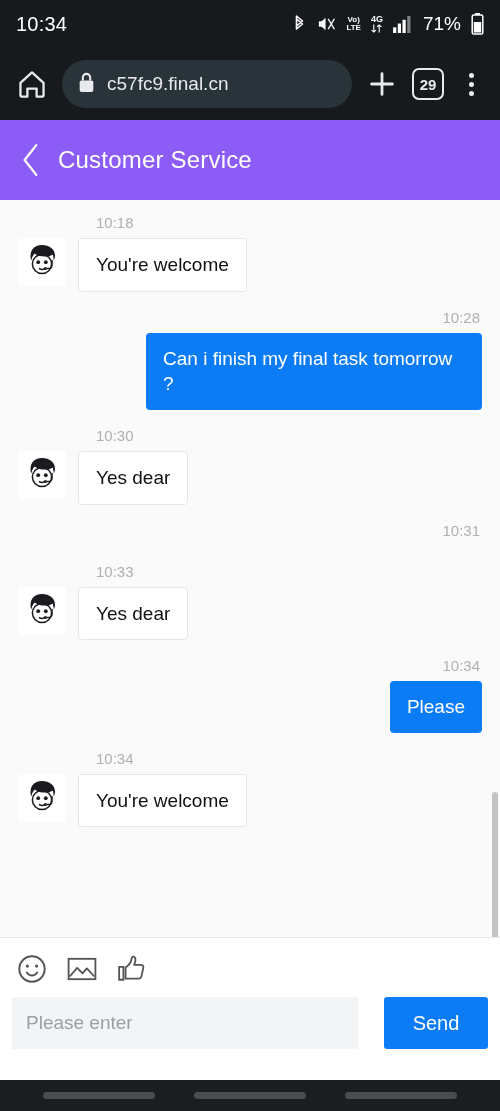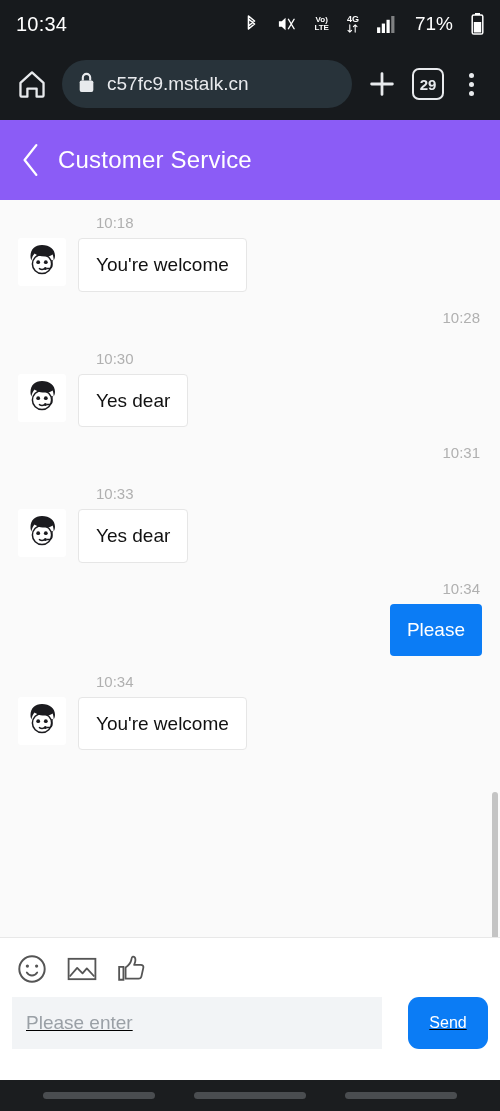--- a/index.html
+++ b/index.html
@@ -11,21 +11,21 @@
   }
   .phone { position:relative; width:500px; height:1111px; display:flex; flex-direction:column; }
 
   
   .statusbar {
     height:48px; background:#171a1d; color:#fff;
     display:flex; align-items:center; justify-content:space-between;
     padding:0 16px; flex:0 0 48px;
   }
   .sb-clock { font-size:20px; letter-spacing:.2px; }
-  .sb-right { display:flex; align-items:center; gap:18px;justify-content:center; }
+  .sb-right { display:flex; align-items:center; gap:10px;justify-content:center; }
   .sb-ico { display:flex; align-items:center; }
   .sb-batt-text { font-size:19px; margin-left:1px; }
   .volte { display:flex; flex-direction:column; align-items:center; line-height:1; }
   .volte span:first-child { font-size:8px; font-weight:bold; }
   .volte span:last-child { font-size:8px; font-weight:bold; }
   .g4 { display:flex; align-items:center; gap:1px; }
   .g4col { display:flex; flex-direction:column; align-items:center; line-height:1; }
   .g4col span { font-size:9px; font-weight:bold; }
 
   
@@ -86,30 +86,30 @@
     background:#c4c4c4; border-radius:3px;
   }
 
   
   .inputarea {
     flex:0 0 143px; background:#fff; border-top:1px solid #e8e8e8;
     display:flex; flex-direction:column; padding:12px 12px 0 12px;
   }
   .tools { display:flex; align-items:center; gap:18px; padding:3px 2px 12px 4px; }
   .tool { width:32px; height:32px; display:flex; align-items:center; justify-content:center; }
-  .inputrow { display:flex; align-items:stretch; gap:26px;text-decoration:underline; }
+  .inputrow { display:flex; align-items:stretch; gap:26px; }
   .textfield {
     flex:1; background:#f2f4f6; border:none; height:52px;
     padding:0 14px; font-size:19px; color:#999;
     font-family:"Liberation Sans", sans-serif;
   }
   .textfield::placeholder { color:#9aa0a6; }
   .sendbtn {
-    width:80px; background:#0b7cf5; color:#fff; border:none;
-    font-size:16px; border-radius:11px; cursor:pointer;
+    width:104px; background:#0b7cf5; color:#fff; border:none;
+    font-size:20px; border-radius:3px; cursor:pointer;
     font-family:"Liberation Sans", sans-serif;
   }
 
   
   .navbar {
     flex:0 0 31px; background:#1b1d1f;
     display:flex; align-items:center; justify-content:space-around;
     padding:0 24px;
   }
   .navpill { width:112px; height:7px; background:#4a4d50; border-radius:4px; }
@@ -170,21 +170,21 @@
         <path d="M3 12L13 3l10 9v11a1 1 0 0 1-1 1h-5v-7h-8v7H4a1 1 0 0 1-1-1z" fill="none" stroke="#e8eaed" stroke-width="2" stroke-linejoin="round"></path>
       </svg>
     </div>
     <div class="urlpill">
       <span>
         <svg width="17" height="21" viewBox="0 0 16 20">
           <rect x="1.5" y="8" width="13" height="11" rx="1.8" fill="#e8eaed"></rect>
           <path d="M4.5 8V5.3a3.5 3.5 0 0 1 7 0V8" fill="none" stroke="#e8eaed" stroke-width="2"></path>
         </svg>
       </span>
-      <span class="urltext">c57fc9.mstalk.cn</span>
+      <span class="urltext">c57fc9.final.cn</span>
     </div>
     <div class="plus-btn">
       <svg width="30" height="30" viewBox="0 0 26 26">
         <path d="M13 4v18M4 13h18" stroke="#e8eaed" stroke-width="2.4" stroke-linecap="round"></path>
       </svg>
     </div>
     <div class="tab-btn">29</div>
     <div class="menu-btn">
         <i></i>
         <i></i>
@@ -215,20 +215,23 @@
   <path d="M18.4 27.6c1.6 1.1 3.6 1.1 5.2 0" fill="none" stroke="#1b1b1f" stroke-width="1.4" stroke-linecap="round"></path>
   <path d="M31 19v5.5a3 3 0 0 1-3 3h-2.3" fill="none" stroke="#1b1b1f" stroke-width="1.4"></path>
   <circle cx="24.4" cy="27.5" r="1.5" fill="#1b1b1f"></circle>
 </svg>
             </div>
             <div class="bubble in">You're welcome</div>
           </div>
         </div>
         <div class="msg out">
           <div class="ts">10:28</div>
+          <div class="row">
+            <div class="bubble out">Can i finish my final task tomorrow ?</div>
+          </div>
         </div>
         <div class="msg in">
           <div class="ts">10:30</div>
           <div class="row">
             <div class="avatar">
 <svg width="42" height="42" viewBox="0 0 42 42">
   <path d="M21 4c-7 0-11.5 4.4-11.5 11 0 2 .4 3.4.9 4.4.8-4.6 3.2-7 3.2-7s3.6 3.2 10.6 3.2c3.6 0 6.1-1.2 7.4-2.2.7 1.6 1 3.6 1.1 6 .6-1 1.3-2.5 1.3-4.7C34 8.4 28.6 4 21 4z" fill="#1b1b1f"></path>
   <circle cx="21" cy="23" r="9.6" fill="none" stroke="#1b1b1f" stroke-width="1.5"></circle>
   <circle cx="17.2" cy="21.2" r="1.9" fill="#1b1b1f"></circle>
   <circle cx="24.8" cy="21.2" r="1.9" fill="#1b1b1f"></circle>

